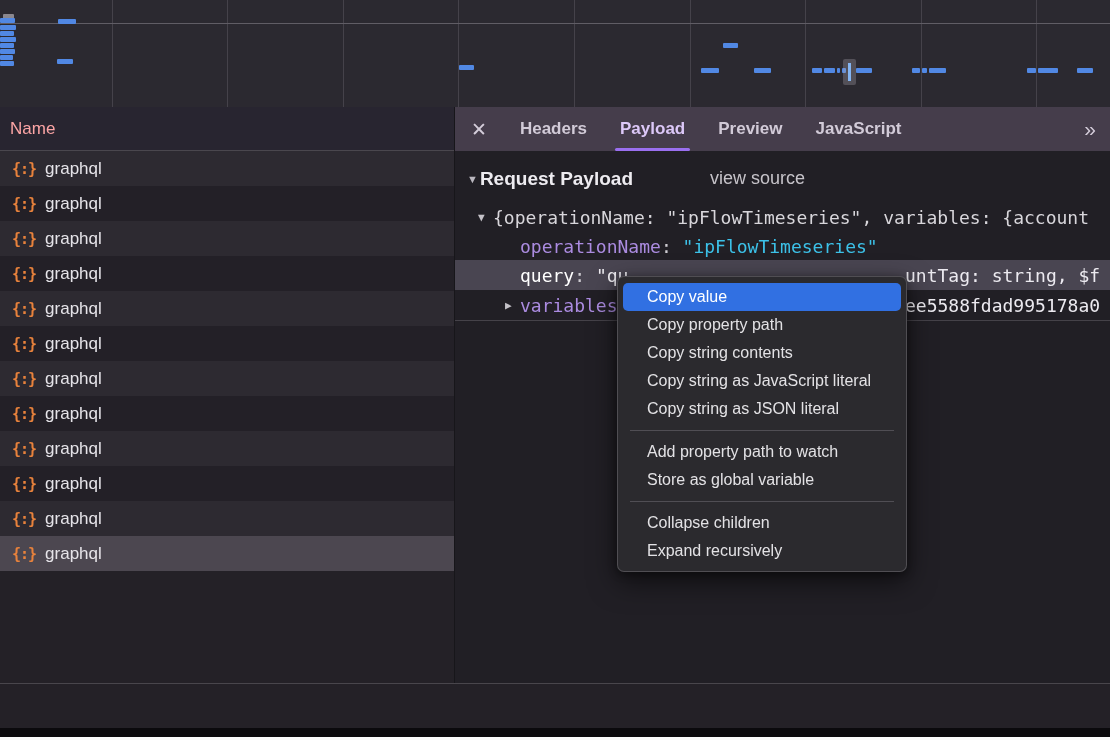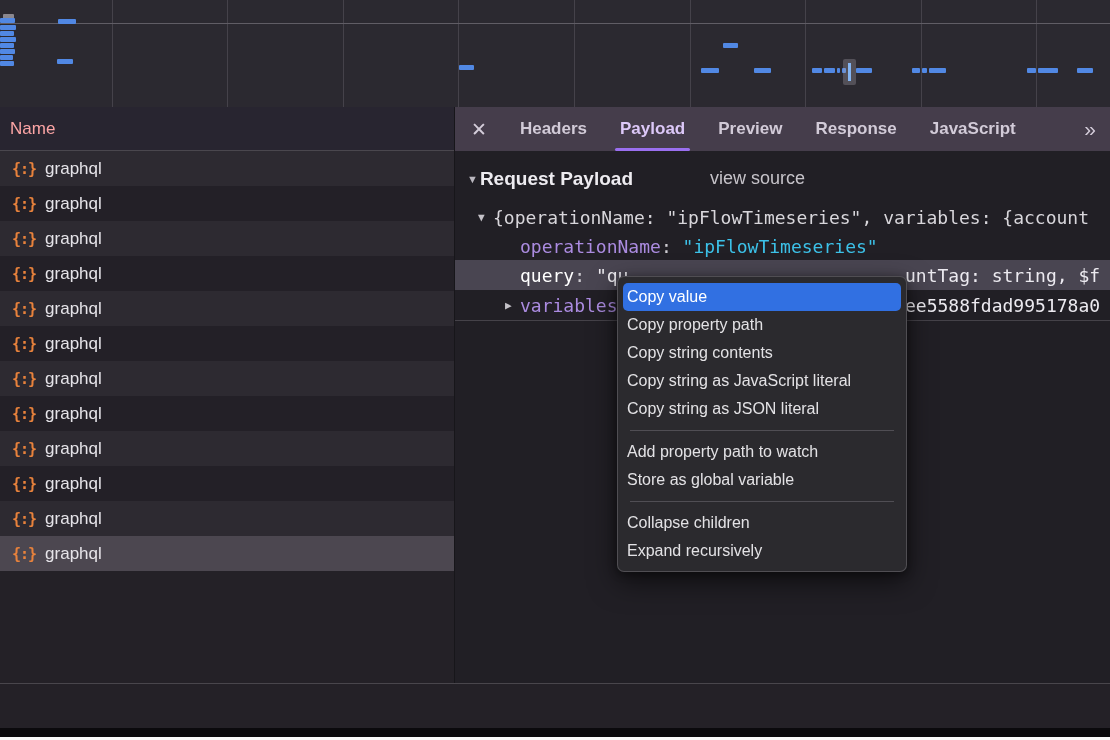--- a/index.html
+++ b/index.html
@@ -63,21 +63,21 @@
 
   
   .bottom-divider{position:absolute;left:0;top:683px;width:1110px;height:1px;background:#49464c;}
   .black-bar{position:absolute;left:0;top:728px;width:1110px;height:9px;background:#0b0a0d;}
   .white-strip{position:absolute;left:0;top:737px;width:1110px;height:3px;background:#fbfbfb;}
 
   
   .context-menu{position:absolute;left:617px;top:276px;width:290px;box-sizing:border-box;
         background:#2b2a2e;border:1px solid rgba(130,128,136,.42);border-radius:7px;padding:6px 0;
         box-shadow:0 10px 28px rgba(0,0,0,.55),0 2px 8px rgba(0,0,0,.4);z-index:10;}
-  .menu-item{height:28px;display:flex;align-items:center;padding-left:4px;margin:0 5px;
+  .menu-item{height:28px;display:flex;align-items:center;padding-left:24px;margin:0 5px;
         border-radius:5px;font-size:16px;color:#e3e2e5;cursor:pointer;}
   .menu-item.highlight{background:#3170e2;color:#ffffff;}
   .menu-sep{height:1px;background:#504e54;margin:7px 12px;}
 </style>
 </head>
 <body>
 
 <div class="stage">
 
   <div class="overview">
@@ -177,21 +177,20 @@
       </div>
     </div>
   <div class="vdivider"></div>
 
   <div class="tabbar">
     <span class="close-btn">✕</span>
     <div style="display:flex;height:100%;font-weight:bold;">
         <div class="tab">Headers</div>
         <div class="tab active">Payload</div>
         <div class="tab">Preview</div>
-        <div class="tab">Response</div>
         <div class="tab">JavaScript</div>
       </div>
     <span class="overflow-btn">»</span>
   </div>
 
   <div class="detail">
     <div class="payload-header">
       <span class="ph-tri">▼</span>
       <span class="payload-title">Request Payload</span>
     </div>

